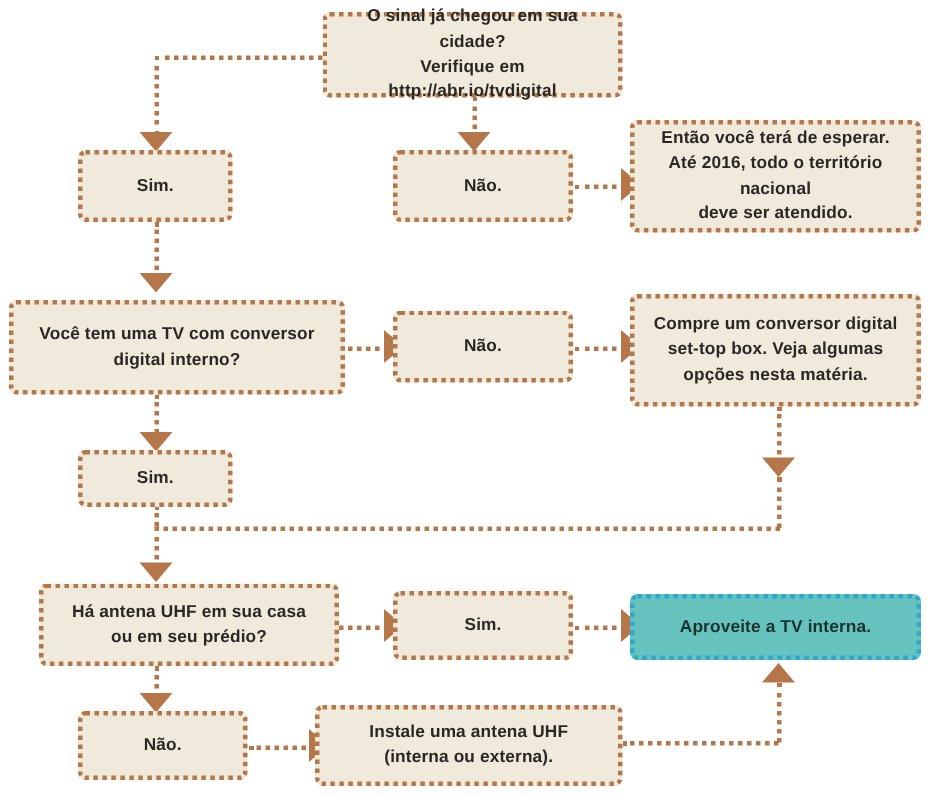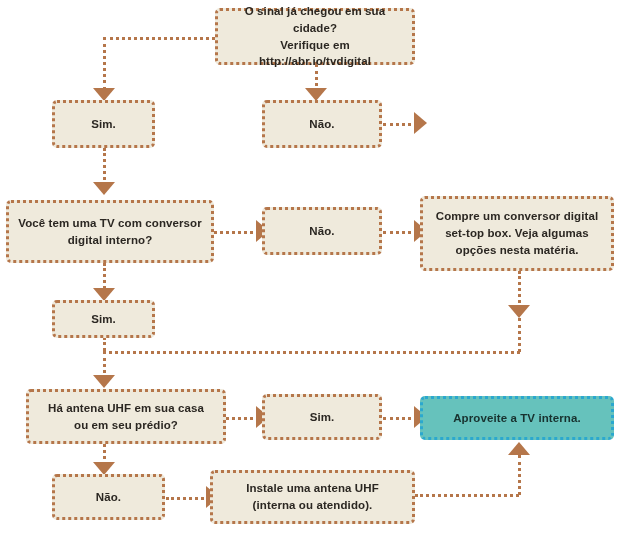--- a/index.html
+++ b/index.html
@@ -118,22 +118,27 @@
   </div>
 
   <div class="node" style="left:52px;top:100px;width:103px;height:48px;">
     <span class="txt">Sim.</span>
   </div>
 
   <div class="node" style="left:262px;top:100px;width:120px;height:48px;">
     <span class="txt">Não.</span>
   </div>
 
+  <div class="node" style="left:420px;top:80px;width:194px;height:75px;">
+    <span class="txt">Então você terá de esperar.
+Até 2016, todo o território nacional
+deve ser atendido.</span>
+  </div>
 
-  <div class="node" style="left:6px;top:200px;width:208px;height:63px;">
+  <div class="node" style="left:6px;top:200px;width:224px;height:63px;">
     <span class="txt">Você tem uma TV com conversor
 digital interno?</span>
   </div>
 
   <div class="node" style="left:262px;top:207px;width:120px;height:48px;">
     <span class="txt">Não.</span>
   </div>
 
   <div class="node" style="left:420px;top:196px;width:194px;height:75px;">
     <span class="txt">Compre um conversor digital
@@ -157,16 +162,16 @@
   <div class="node teal" style="left:420px;top:396px;width:194px;height:44px;">
     <span class="txt">Aproveite a TV interna.</span>
   </div>
 
   <div class="node" style="left:52px;top:474px;width:113px;height:46px;">
     <span class="txt">Não.</span>
   </div>
 
   <div class="node" style="left:210px;top:470px;width:205px;height:54px;">
     <span class="txt">Instale uma antena UHF
-(interna ou atendido).</span>
+(interna ou externa).</span>
   </div>
 
 </div>
 
 </body></html>

